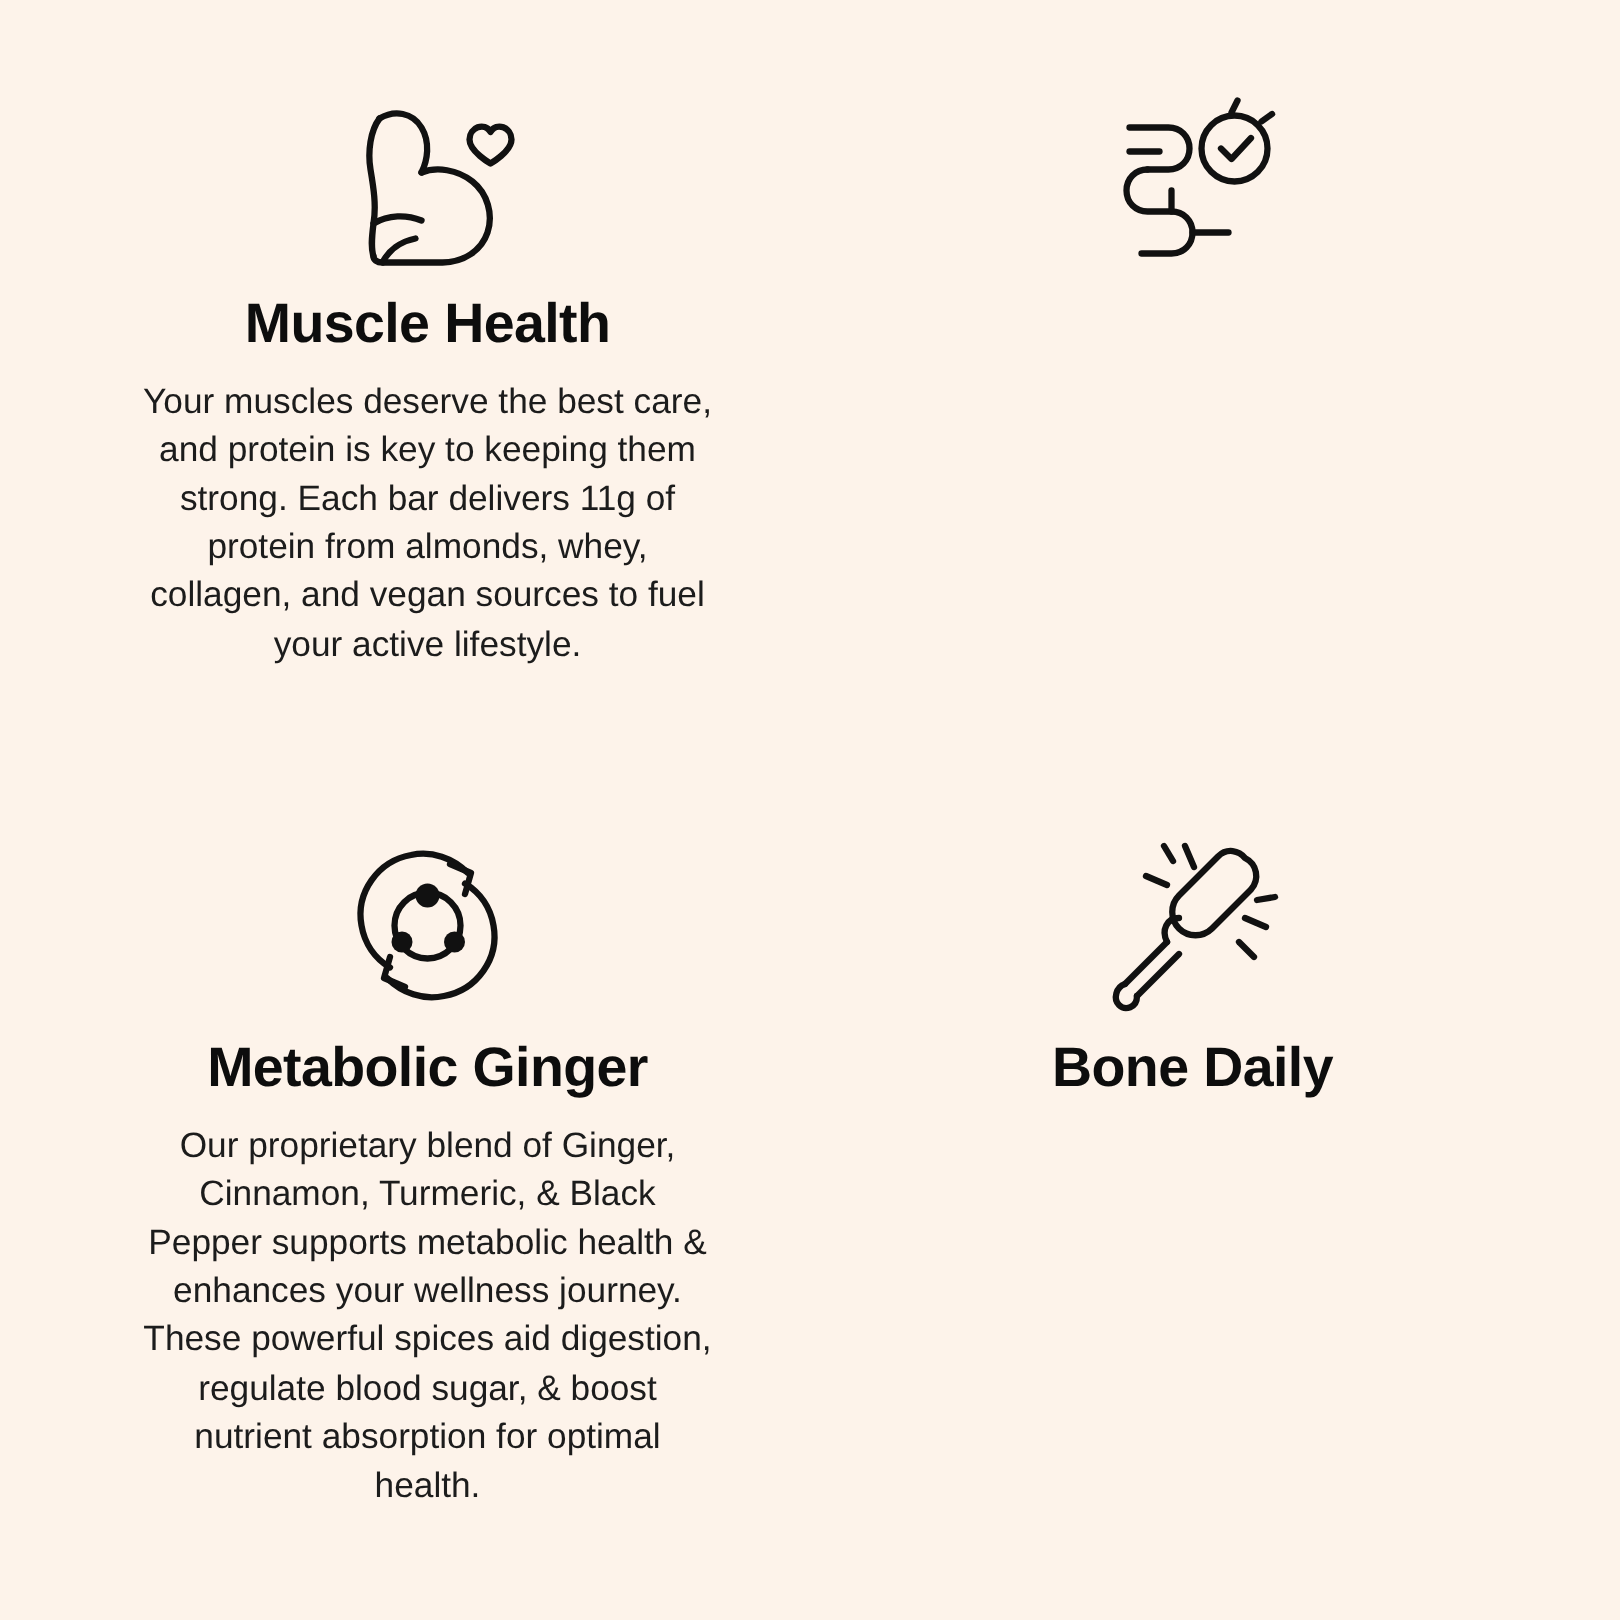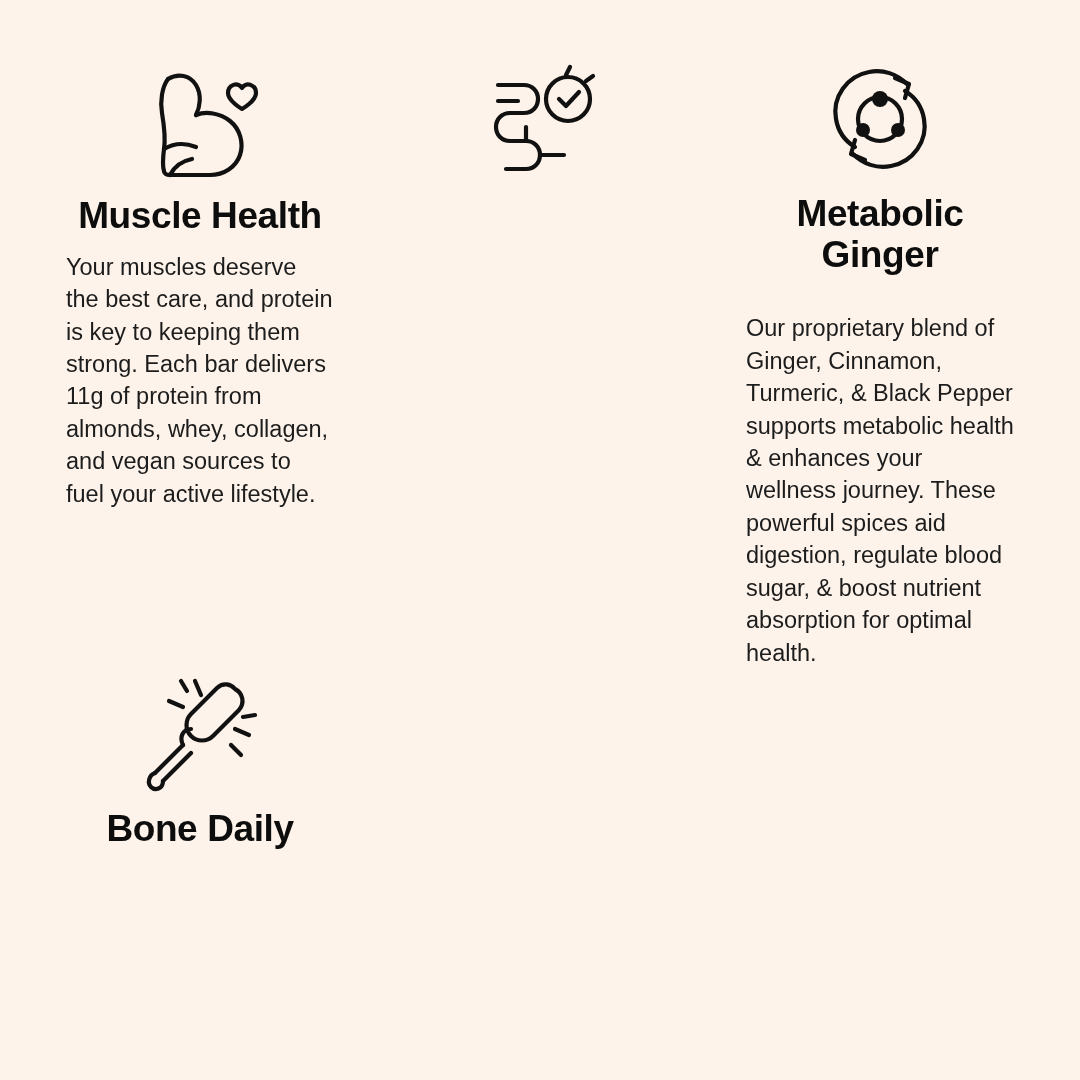--- a/index.html
+++ b/index.html
@@ -11,21 +11,21 @@
     height: 1080px;
     background: #fdf3ea;
     font-family: "Liberation Sans", sans-serif;
     color: #1a1a1a;
     overflow: hidden;
   }
   .grid {
     width: 1080px;
     height: 1080px;
     display: grid;
-    grid-template-columns: 1fr 1fr 1fr;
+    grid-template-columns: 1fr 1fr;
     grid-template-rows: 1fr 1fr;
     box-sizing: border-box;
     padding: 54px 30px 30px 30px;
   }
   .cell {
     display: flex;
     flex-direction: column;
     align-items: center;
     padding: 0 36px;
     box-sizing: border-box;
@@ -44,28 +44,28 @@
     font-weight: bold;
     letter-spacing: -0.4px;
     margin: 8px 0 14px 0;
     text-align: center;
     line-height: 1.1;
     color: #0d0d0d;
   }
   .card-body {
     font-size: 23.5px;
     line-height: 1.38;
+    text-align: center;
     color: #1c1c1c;
     max-width: 380px;
     font-weight: 400;
   }
   .cell-metabolic .card-body,
   .cell-bone .card-body {
     max-width: 380px;
-    margin-top: 23px;
   }
   .cell-muscle .icon-wrap,
   .cell-digestive .icon-wrap { margin-bottom: 4px; }
   .cell-metabolic .icon-wrap,
   .cell-bone .icon-wrap { margin-bottom: 2px; }
 </style>
 </head>
 <body>
 
 <div class="grid">

